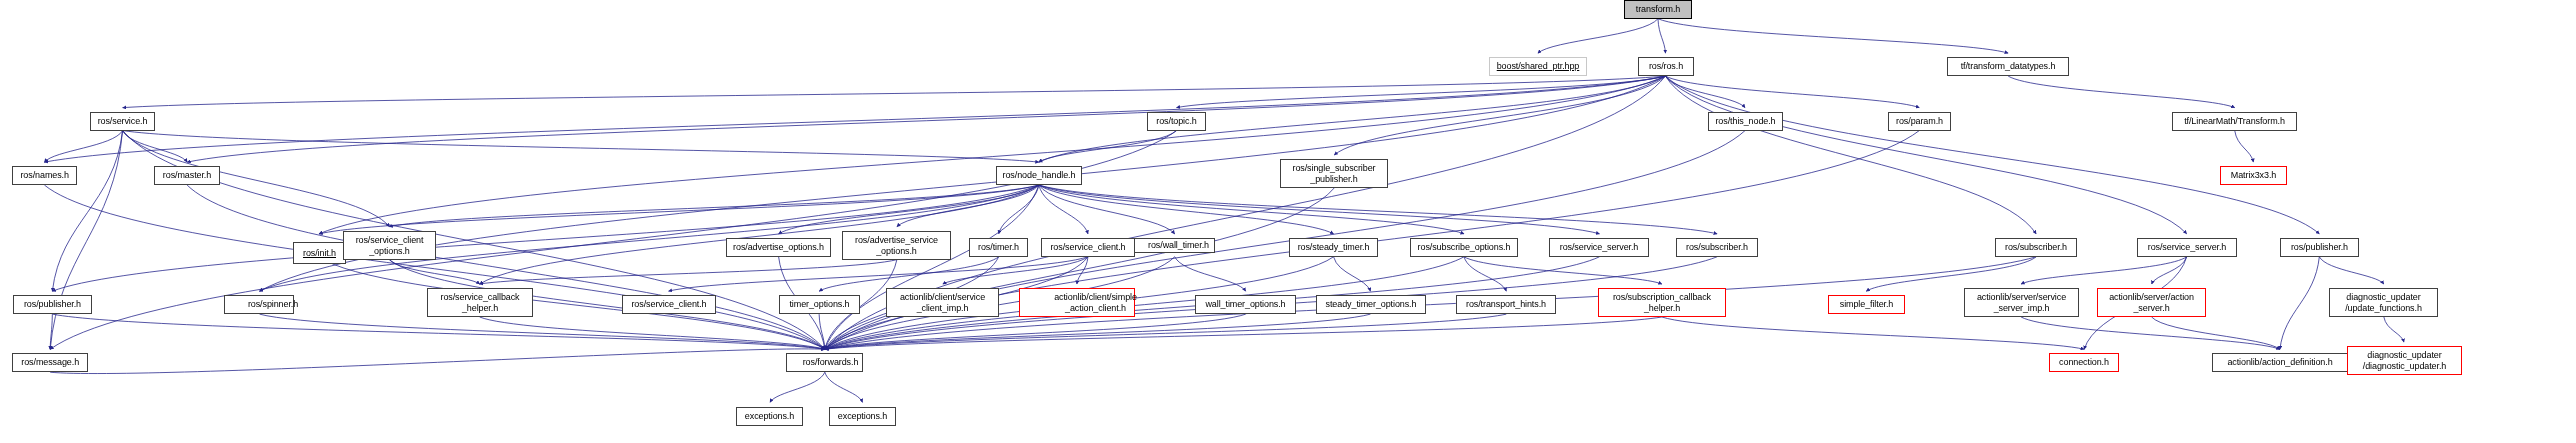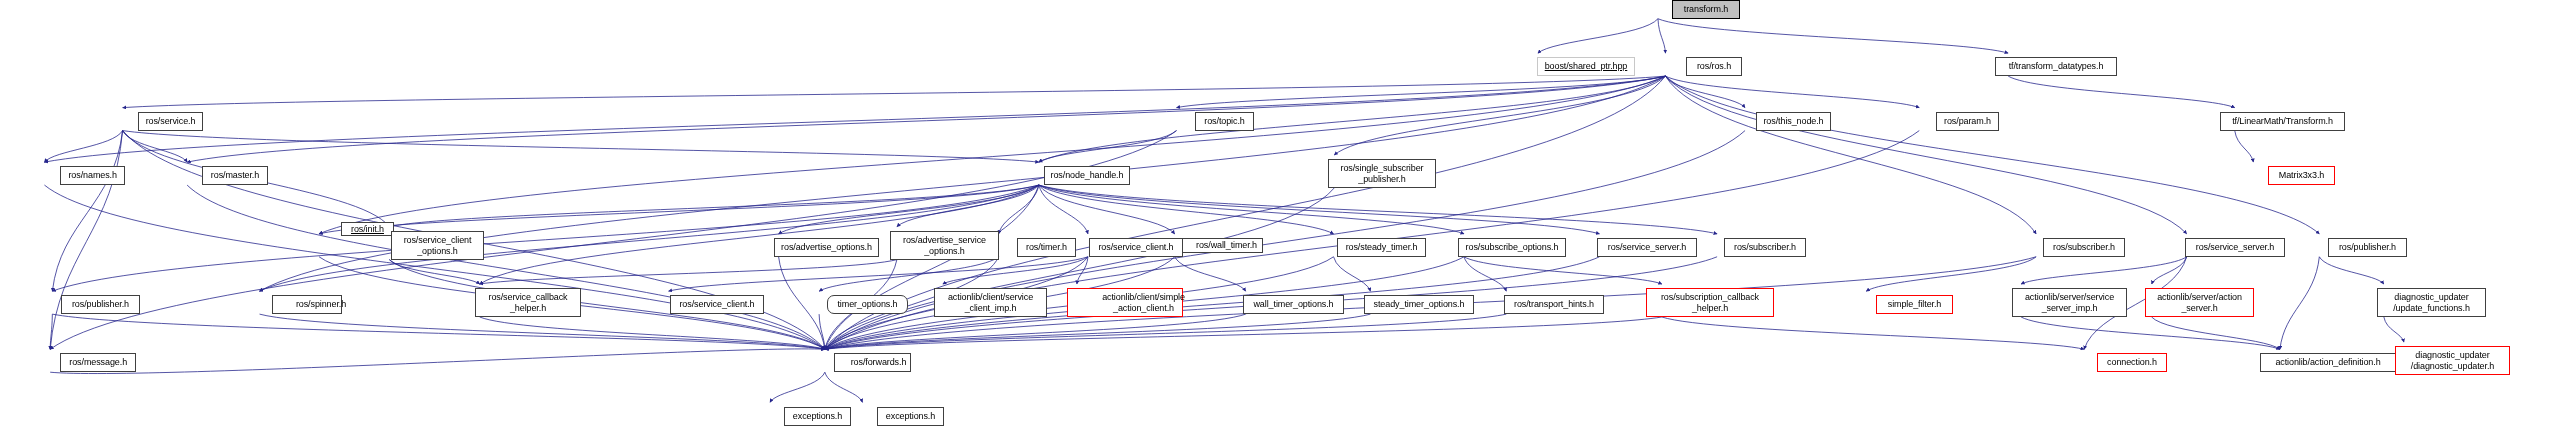--- a/index.html
+++ b/index.html
@@ -20,21 +20,20 @@
     display:flex;
     align-items:center;
     justify-content:center;
     text-align:center;
     font-size:9px;
     color:#000000;
     line-height:1.12;
     white-space:pre-line;
     letter-spacing:-0.1px;
     z-index:5;
-    margin-left:48px;
   }
   .node.root{
     background:#c0c0c0;
     border:0.7px solid #000000;
   }
   .node.missing{
     border:0.7px solid #ff0000;
   }
   .node.faded{
     border:0.7px solid #c8c8c8;
@@ -155,42 +154,42 @@
       <div class="node" style="left: 1147px; top: 112px; width: 59px; height: 18.6px;">ros/topic.h</div>
       <div class="node" style="left: 1708px; top: 112px; width: 75px; height: 18.6px;">ros/this_node.h</div>
       <div class="node" style="left: 1888px; top: 112px; width: 63px; height: 18.6px;">ros/param.h</div>
       <div class="node" style="left: 2172px; top: 112px; width: 125px; height: 18.6px;">tf/LinearMath/Transform.h</div>
       <div class="node" style="left: 12.2px; top: 166px; width: 65px; height: 18.6px;">ros/names.h</div>
       <div class="node" style="left: 154px; top: 166px; width: 66px; height: 18.6px;">ros/master.h</div>
       <div class="node" style="left: 996px; top: 166px; width: 86px; height: 18.6px;">ros/node_handle.h</div>
       <div class="node" style="left: 1280px; top: 159px; width: 108px; height: 29px;">ros/single_subscriber
 _publisher.h</div>
       <div class="node missing" style="left: 2220px; top: 166px; width: 67px; height: 18.6px;">Matrix3x3.h</div>
-      <div class="node" style="left: 293px; top: 222px; width: 53px; height: 14px; text-decoration: underline;">ros/init.h</div>
+      <div class="node" style="left: 293px; top: 242px; width: 53px; height: 22px; text-decoration: underline;">ros/init.h</div>
       <div class="node" style="left: 343px; top: 231px; width: 93px; height: 29px;">ros/service_client
 _options.h</div>
       <div class="node" style="left: 726px; top: 238px; width: 105px; height: 18.6px;">ros/advertise_options.h</div>
       <div class="node" style="left: 842px; top: 231px; width: 109px; height: 29px;">ros/advertise_service
 _options.h</div>
       <div class="node" style="left: 969px; top: 238px; width: 59px; height: 18.6px;">ros/timer.h</div>
       <div class="node" style="left: 1041px; top: 238px; width: 94px; height: 18.6px;">ros/service_client.h</div>
       <div class="node" style="left: 1134px; top: 238px; width: 81px; height: 15px; padding-left: 8px;">ros/wall_timer.h</div>
       <div class="node" style="left: 1289px; top: 238px; width: 89px; height: 18.6px;">ros/steady_timer.h</div>
       <div class="node" style="left: 1410px; top: 238px; width: 108px; height: 18.6px;">ros/subscribe_options.h</div>
       <div class="node" style="left: 1549px; top: 238px; width: 100px; height: 18.6px;">ros/service_server.h</div>
       <div class="node" style="left: 1676px; top: 238px; width: 82px; height: 18.6px;">ros/subscriber.h</div>
       <div class="node" style="left: 1995px; top: 238px; width: 82px; height: 18.6px;">ros/subscriber.h</div>
       <div class="node" style="left: 2137px; top: 238px; width: 100px; height: 18.6px;">ros/service_server.h</div>
       <div class="node" style="left: 2280px; top: 238px; width: 79px; height: 18.6px;">ros/publisher.h</div>
       <div class="node" style="left: 13px; top: 295px; width: 79px; height: 18.6px;">ros/publisher.h</div>
       <div class="node" style="left: 224px; top: 295px; width: 70px; height: 18.6px; padding-left: 28px;">ros/spinner.h</div>
       <div class="node" style="left: 427px; top: 288px; width: 106px; height: 29px;">ros/service_callback
 _helper.h</div>
       <div class="node" style="left: 622px; top: 295px; width: 94px; height: 18.6px;">ros/service_client.h</div>
-      <div class="node" style="left: 779px; top: 295px; width: 81px; height: 18.6px; border-radius: 7px;">timer_options.h</div>
+      <div class="node" style="left: 779px; top: 295px; width: 81px; height: 18.6px;">timer_options.h</div>
       <div class="node" style="left: 886px; top: 288px; width: 113px; height: 29px;">actionlib/client/service
 _client_imp.h</div>
       <div class="node missing" style="left: 1019px; top: 288px; width: 116px; height: 29px; padding-left: 37px;">actionlib/client/simple
 _action_client.h</div>
       <div class="node" style="left: 1195px; top: 295px; width: 101px; height: 18.6px;">wall_timer_options.h</div>
       <div class="node" style="left: 1316px; top: 295px; width: 110px; height: 18.6px;">steady_timer_options.h</div>
       <div class="node" style="left: 1456px; top: 295px; width: 100px; height: 18.6px;">ros/transport_hints.h</div>
       <div class="node missing" style="left: 1598px; top: 288px; width: 128px; height: 29px;">ros/subscription_callback
 _helper.h</div>
       <div class="node missing" style="left: 1828px; top: 295px; width: 77px; height: 18.6px;">simple_filter.h</div>

